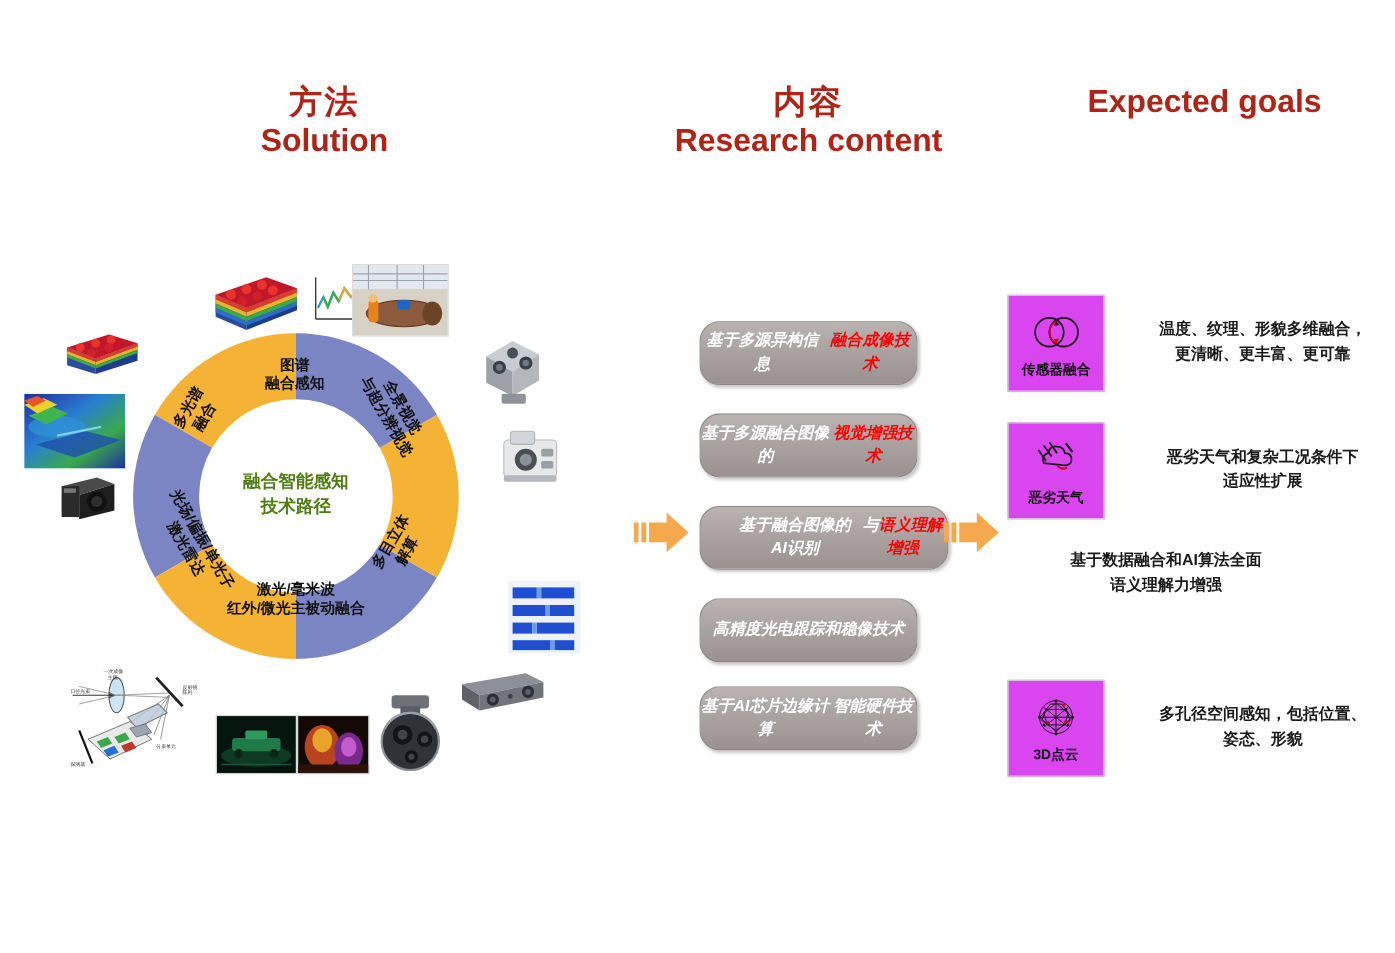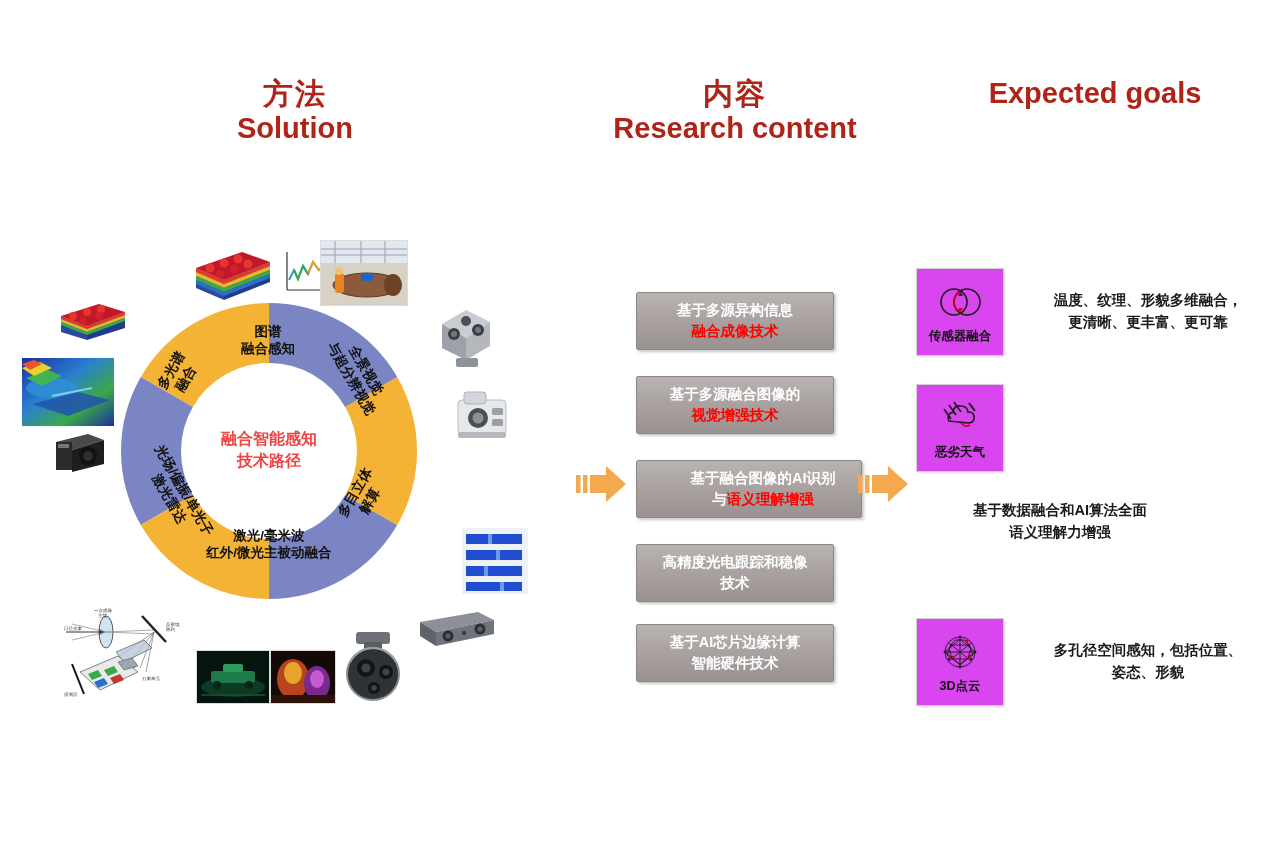--- a/index.html
+++ b/index.html
@@ -19,32 +19,32 @@
   #donut-svg{position:absolute;left:0;top:0;}
   .seg-label{position:absolute;text-align:center;color:#111;font-weight:bold;
              font-size:13.5px;line-height:1.25;white-space:nowrap;}
   #seg-top{left:80px;top:24px;width:140px;}
   #seg-tr{left:185px;top:58px;width:110px;transform:rotate(60deg);transform-origin:50% 50%;}
   #seg-br{left:190px;top:180px;width:110px;transform:rotate(-60deg);transform-origin:50% 50%;}
   #seg-bottom{left:30px;top:228px;width:242px;}
   #seg-bl{left:2px;top:178px;width:112px;transform:rotate(60deg);transform-origin:50% 50%;}
   #seg-tl{left:8px;top:58px;width:106px;transform:rotate(-60deg);transform-origin:50% 50%;}
   #donut-center{position:absolute;left:56px;top:128px;width:190px;text-align:center;
-                font-size:16px;font-weight:bold;color:#ef4444;line-height:1.35;}
+                font-size:16px;font-weight:bold;color:#4d7c0f;line-height:1.35;}
 
   
   .thumb{position:absolute;}
   .tb-border{border:1px solid #dcdcdc;background:#fff;}
 
   
-  .mbox{position:absolute;left:636px;width:196px;border-radius:2px;
+  .mbox{position:absolute;left:636px;width:196px;border-radius:18px;
         background:linear-gradient(180deg,#b9b3b2 0%,#a9a2a1 48%,#9a9291 100%);
         border:1px solid #8d8684;box-shadow:2px 2px 3px rgba(0,0,0,.22);
-        display:flex;flex-direction:column;align-items:center;justify-content:center;
-        color:#fff;font-weight:bold;font-size:14.5px;line-height:1.45;text-align:center;}
+        display:flex;align-items:center;justify-content:center;
+        color:#fff;font-weight:bold;font-size:14.5px;line-height:1.45;text-align:center;font-style:italic;}
   .mbox .l2.hl{color:#FF0000;}
   #mbox-0{top:292px;height:56px;}
   #mbox-1{top:376px;height:56px;}
   #mbox-2{top:460px;height:56px;padding-left:28px;}
   #mbox-3{top:544px;height:56px;}
   #mbox-4{top:624px;height:56px;}
 
   
   .arrow{position:absolute;top:462px;width:52px;height:44px;}
   #arrow-1{left:576px;}
@@ -393,20 +393,24 @@
       <path d="M14 26 q-3 -7 4 -9 q1 -7 8 -6 q6 0 7 6 q7 0 6 7 q-1 4 -6 4 z" fill="none" stroke="#1a1a1a" stroke-width="1.6"></path>
       <g stroke="#1a1a1a" stroke-width="1.6">
         <line x1="9" y1="14" x2="16" y2="24"></line>
           <line x1="14" y1="10" x2="21" y2="20"></line>
         <line x1="19" y1="7" x2="26" y2="17"></line>
       </g>
       <line x1="34" y1="8" x2="40" y2="16" stroke="#1a1a1a" stroke-width="2"></line>
       <path d="M26 28 q4 5 9 2" fill="none" stroke="#d0021b" stroke-width="1.6"></path>
     </svg>
     <div class="cap">恶劣天气</div>
+  </div>
+  <div class="goal-text">
+    <div>恶劣天气和复杂工况条件下</div>
+      <div>适应性扩展</div>
   </div>
 </div>
 
 <div class="goal-row" id="goal-2">
   <div class="goal-text">
     <div>基于数据融合和AI算法全面</div>
       <div>语义理解力增强</div>
   </div>
 </div>
 

